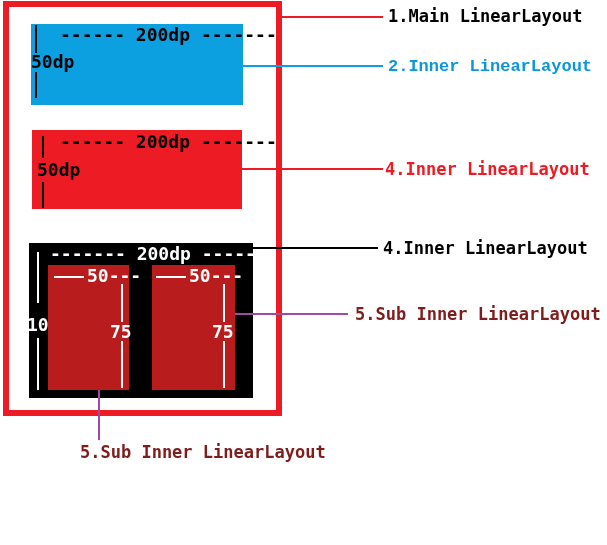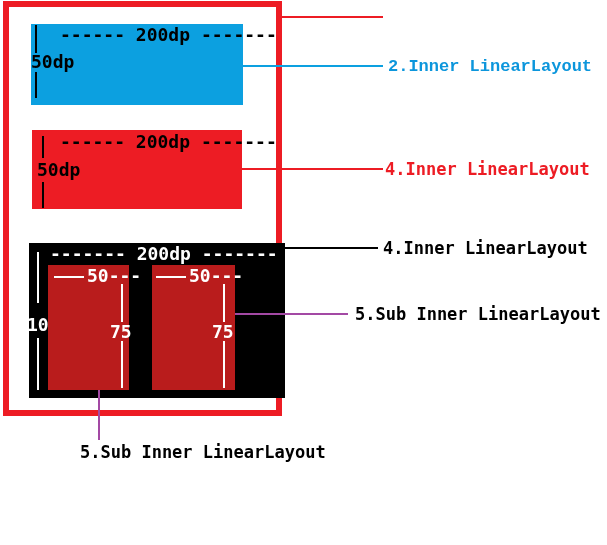--- a/index.html
+++ b/index.html
@@ -16,42 +16,42 @@
   }
   .abs{position:absolute;box-sizing:border-box;}
   
   .main-border{
     left:3px;top:1px;width:279px;height:415px;
     border:6px solid #ED1C24;background:transparent;
   }
   
   .blue-box{left:31px;top:24px;width:212px;height:81px;background:#0CA0E0;}
   .red-box{left:32px;top:130px;width:210px;height:79px;background:#ED1C24;}
-  .black-box{left:29px;top:243px;width:256px;height:155px;background:#000000;}
+  .black-box{left:29px;top:243px;width:224px;height:155px;background:#000000;}
   .purple-box{background:#b91c1c;}
   .purple-left{left:19px;top:22px;width:81px;height:125px;}
   .purple-right{left:123px;top:22px;width:83px;height:125px;}
   
   .dim{font-size:18px;line-height:14px;white-space:pre;}
   .dim-black{color:#000000;}
   .dim-white{color:#ffffff;}
   
   .vline{width:2px;}
   .hline{height:2px;}
   .ln-black{background:#000000;}
   .ln-white{background:#ffffff;}
   .ln-red{background:#ED1C24;}
   .ln-blue{background:#0CA0E0;}
   .ln-purple{background:#A349A4;}
   
   .note{font-size:17px;line-height:19px;white-space:pre;}
   .c-black{color:#000000;}
   .c-blue{color:#0C96DC;font-family:Liberation Mono, monospace;}
   .c-red{color:#ED1C24;}
-  .c-purple{color:#000000;}
+  .c-purple{color:#7f1d1d;}
 </style>
 </head>
 <body>
 
 <div id="canvas">
 
   <div class="abs main-border"></div>
 
   <div class="abs blue-box">
     <div class="abs dim dim-black" style="left:29px;top:4px;">------ 200dp -------</div>
@@ -89,18 +89,19 @@
     </div>
   </div>
 
   <div class="abs hline ln-red" style="left:281px;top:16px;width:102px;"></div>
   <div class="abs hline ln-blue" style="left:243px;top:65px;width:140px;"></div>
   <div class="abs hline ln-red" style="left:242px;top:168px;width:141px;"></div>
   <div class="abs hline ln-black" style="left:245px;top:247px;width:133px;"></div>
   <div class="abs hline ln-purple" style="left:235px;top:313px;width:113px;"></div>
   <div class="abs vline ln-purple" style="left:98px;top:390px;height:50px;"></div>
 
+  <div class="abs note c-black" style="left:388px;top:7px;">1.Main LinearLayout</div>
   <div class="abs note c-blue" style="left:388px;top:57px;">2.Inner LinearLayout</div>
   <div class="abs note c-red" style="left:385px;top:160px;">4.Inner LinearLayout</div>
   <div class="abs note c-black" style="left:383px;top:239px;">4.Inner LinearLayout</div>
   <div class="abs note c-purple" style="left:355px;top:305px;">5.Sub Inner LinearLayout</div>
   <div class="abs note c-purple" style="left:80px;top:443px;">5.Sub Inner LinearLayout</div>
 </div>
 
 </body></html>

